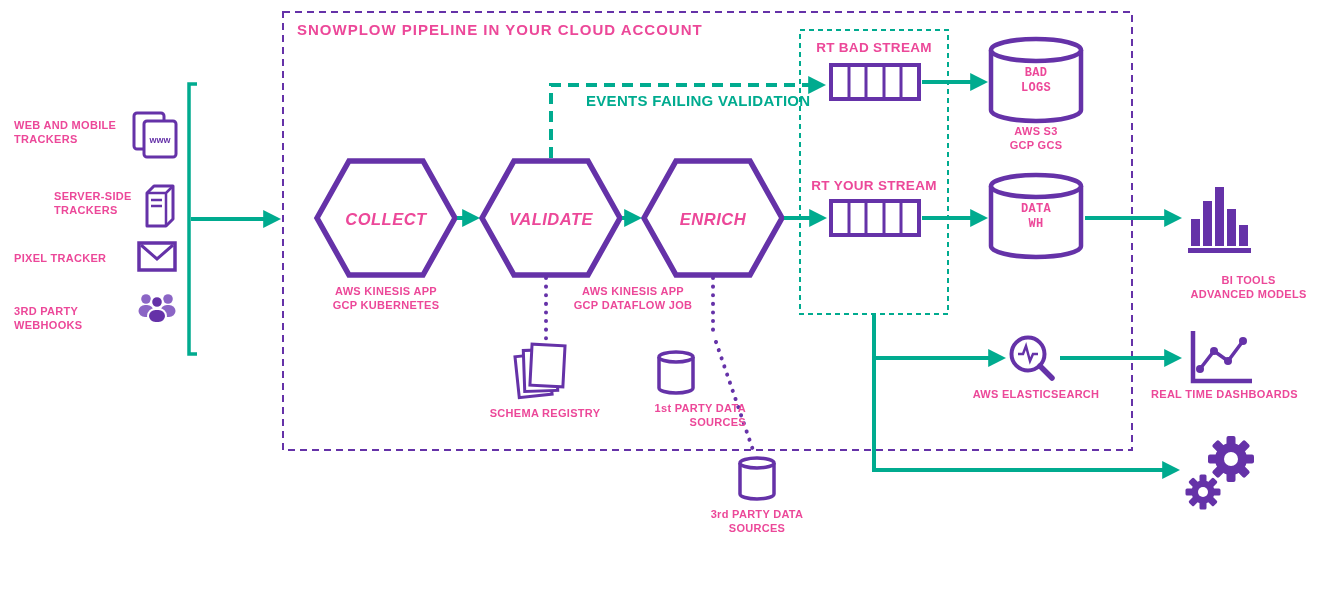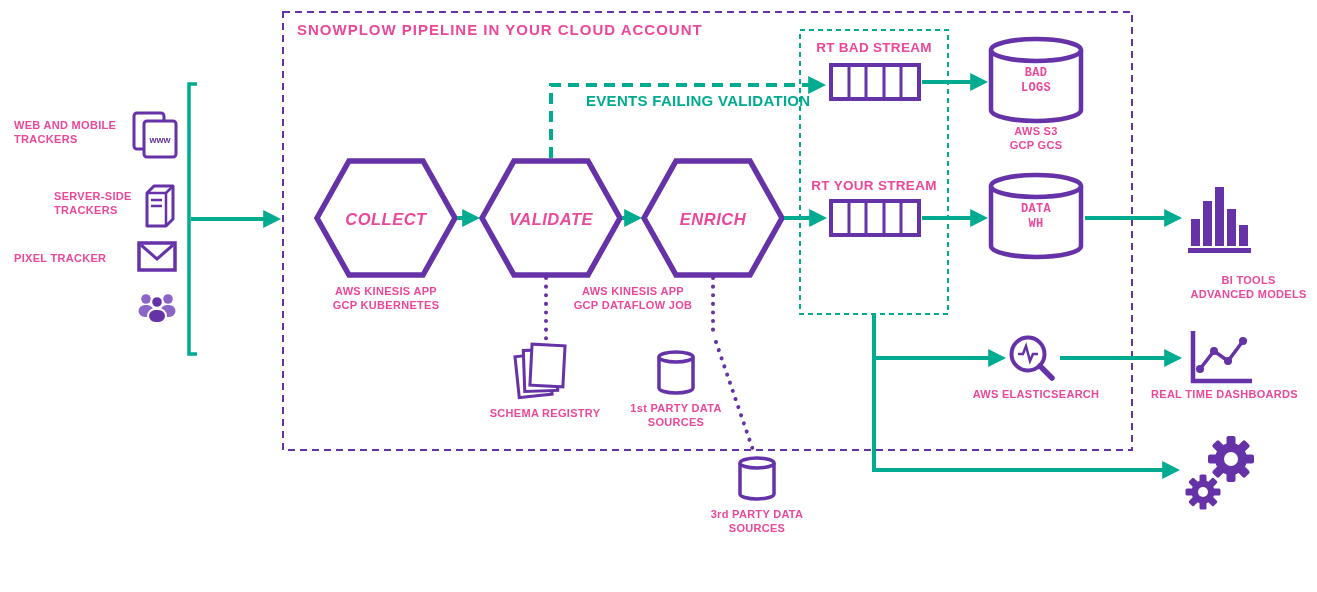--- a/index.html
+++ b/index.html
@@ -168,20 +168,22 @@
     </g>
   </svg>
 
   <div class="lbl title" style="left:297px; top:20px;">SNOWPLOW PIPELINE IN YOUR CLOUD ACCOUNT</div>
 
   <div class="lbl cap" style="left:14px; top:118px; width:120px;">WEB AND MOBILE
 TRACKERS</div>
   <div class="lbl cap" style="left:14px; top:189px; width:120px;margin-left:40px;">SERVER-SIDE
 TRACKERS</div>
   <div class="lbl cap" style="left:14px; top:251px; width:120px;">PIXEL TRACKER</div>
+  <div class="lbl cap" style="left:14px; top:304px; width:120px;">3RD PARTY
+WEBHOOKS</div>
 
   <div class="lbl hexlbl c" style="left:317px; top:209px; width:138px;">COLLECT</div>
   <div class="lbl hexlbl c" style="left:482px; top:209px; width:138px;">VALIDATE</div>
   <div class="lbl hexlbl c" style="left:644px; top:209px; width:138px;">ENRICH</div>
 
   <div class="lbl cap c" style="left:316px; top:284px; width:140px;">AWS KINESIS APP
 GCP KUBERNETES</div>
   <div class="lbl cap c" style="left:563px; top:284px; width:140px;">AWS KINESIS APP
 GCP DATAFLOW JOB</div>
 
@@ -196,18 +198,18 @@
 GCP GCS</div>
   <div class="lbl dblbl c" style="left:991px; top:202px; width:90px;">DATA
 WH</div>
 
   <div class="lbl cap c" style="left:1176px; top:273px; width:145px;">BI TOOLS
 ADVANCED MODELS</div>
   <div class="lbl cap c" style="left:961px; top:387px; width:150px;">AWS ELASTICSEARCH</div>
   <div class="lbl cap c" style="left:1147px; top:387px; width:155px;">REAL TIME DASHBOARDS</div>
 
   <div class="lbl cap c" style="left:475px; top:406px; width:140px;">SCHEMA REGISTRY</div>
-  <div class="lbl cap c" style="left:606px; top:401px; width:140px;">1st PARTY DATA
+  <div class="lbl cap c" style="left:606px; top:401px; width:140px;text-align:right;">1st PARTY DATA
 SOURCES</div>
   <div class="lbl cap c" style="left:687px; top:507px; width:140px;">3rd PARTY DATA
 SOURCES</div>
 
 </div>
 
 </body></html>

